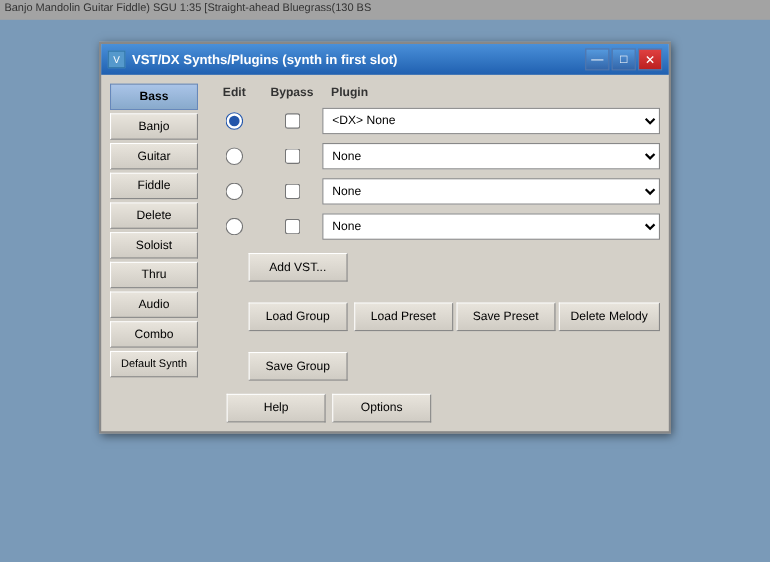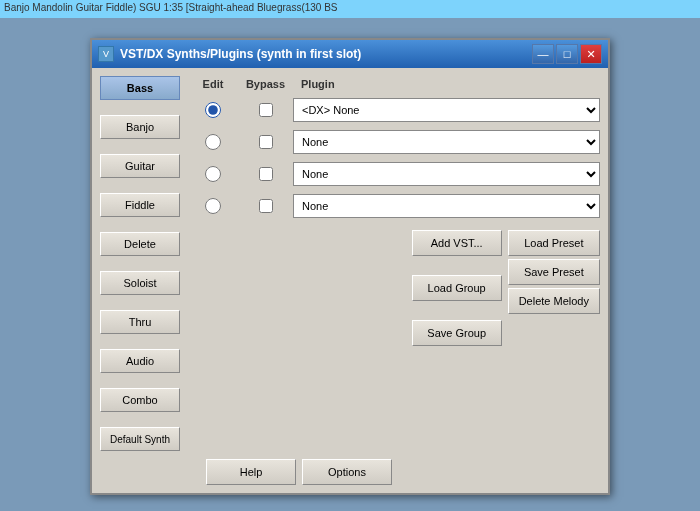--- a/index.html
+++ b/index.html
@@ -70,21 +70,21 @@
       width: 520px;
     }
     .window-content {
       padding: 8px;
       display: flex;
       gap: 8px;
     }
     .left-panel {
       display: flex;
       flex-direction: column;
-      gap: 15px;
+      gap: 3px;
       width: 80px;
     }
     .left-btn {
       background: linear-gradient(to bottom, #e8e4dc, #d0ccC4);
       border: 1px solid #888;
       border-top-color: #fff;
       border-left-color: #fff;
       padding: 3px 6px;
       font-size: 11px;
       text-align: center;
@@ -178,21 +178,21 @@
       font-size: 11px;
       cursor: pointer;
       min-width: 90px;
       text-align: center;
       height: 26px;
       display: flex;
       align-items: center;
       justify-content: center;
     }
     .top-bg {
-      background: #7dd3fc;
+      background: #a3a3a3;
       height: 18px;
       font-size: 10px;
       color: #333;
       padding: 2px 4px;
       overflow: hidden;
       white-space: nowrap;
     }
   </style>
 </head>
 <body>
@@ -302,21 +302,21 @@
             <div style="flex:1;display:flex;flex-direction:column;gap:3px;">
               
             </div>
 
             <div style="display:flex;flex-direction:column;gap:19px;">
               <button class="action-btn">Add VST...</button>
               <button class="action-btn">Load Group</button>
               <button class="action-btn">Save Group</button>
             </div>
 
-            <div style="display:flex;flex-direction:column;gap:3px;">
+            <div style="display:flex;flex-direction:row;gap:3px;align-items:center;">
               <button class="action-btn">Load Preset</button>
               <button class="action-btn">Save Preset</button>
               <button class="action-btn">Delete Melody</button>
             </div>
           </div>
         </div>
       </div>
 
       <div style="display:flex;padding:0 8px 8px 8px;gap:6px;">
         <div style="width:100px;"></div>

